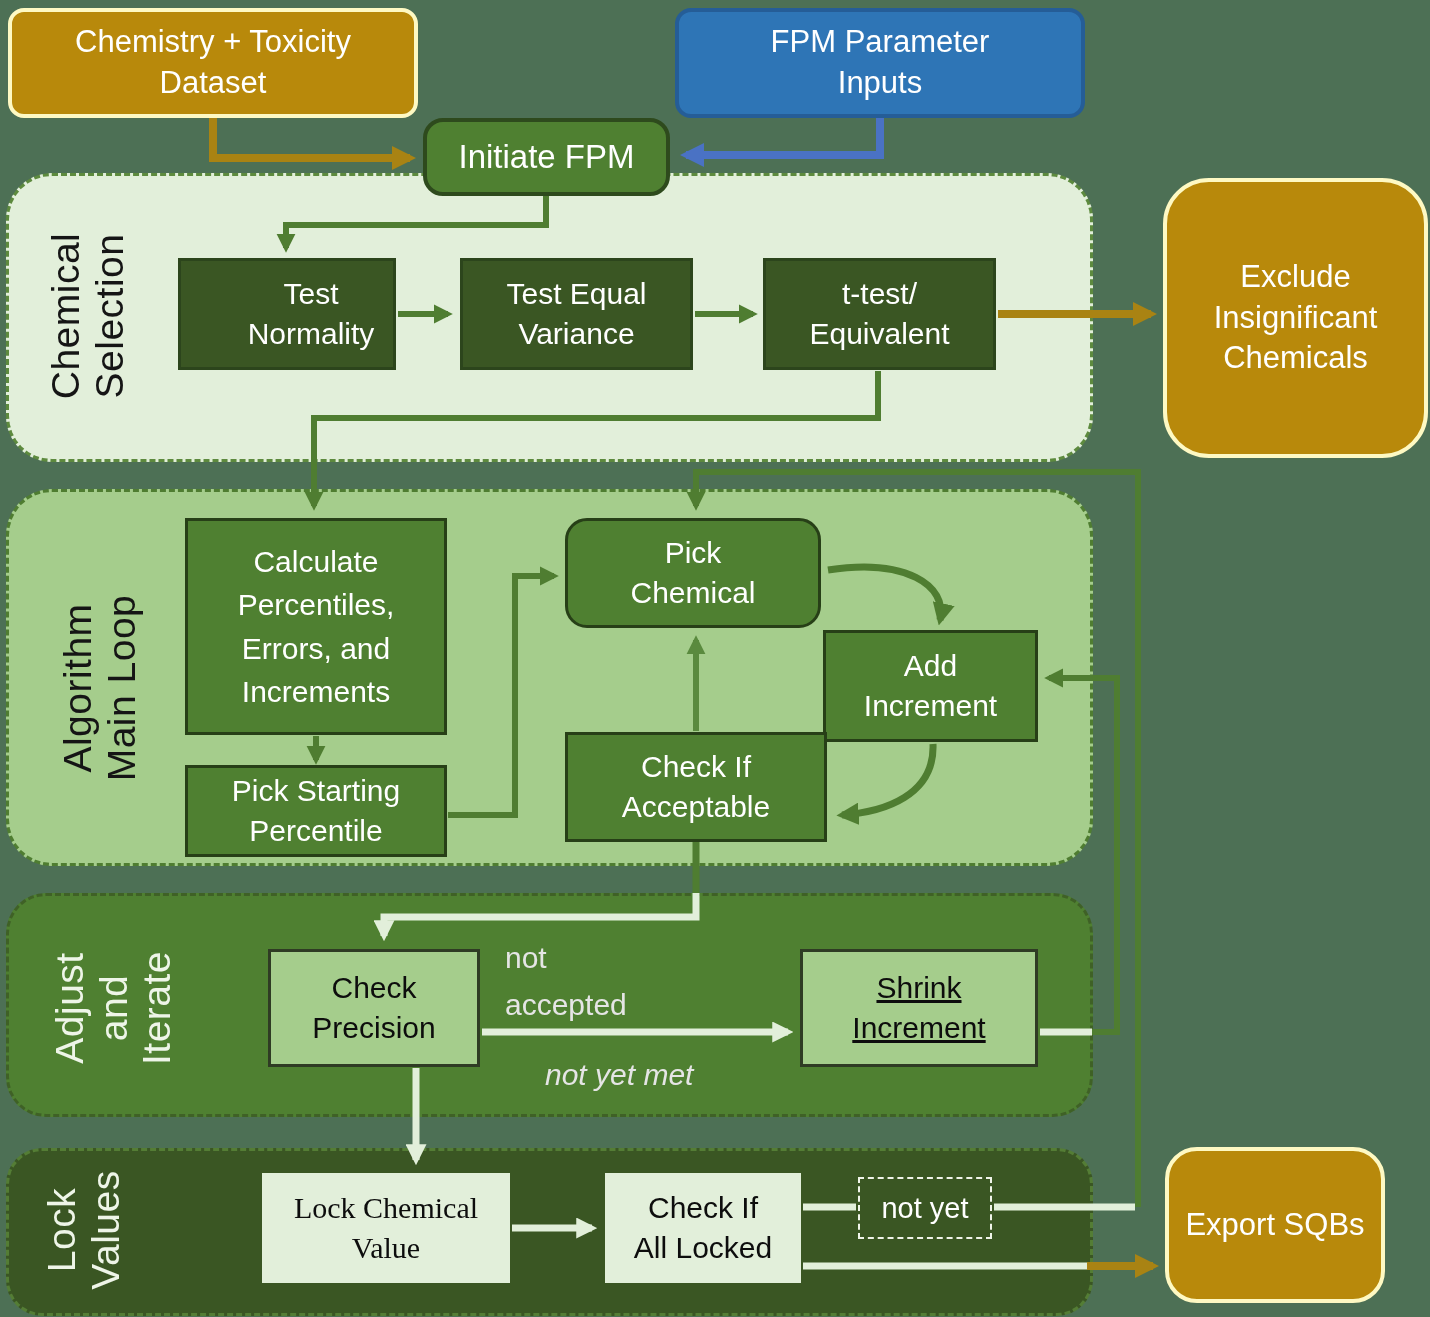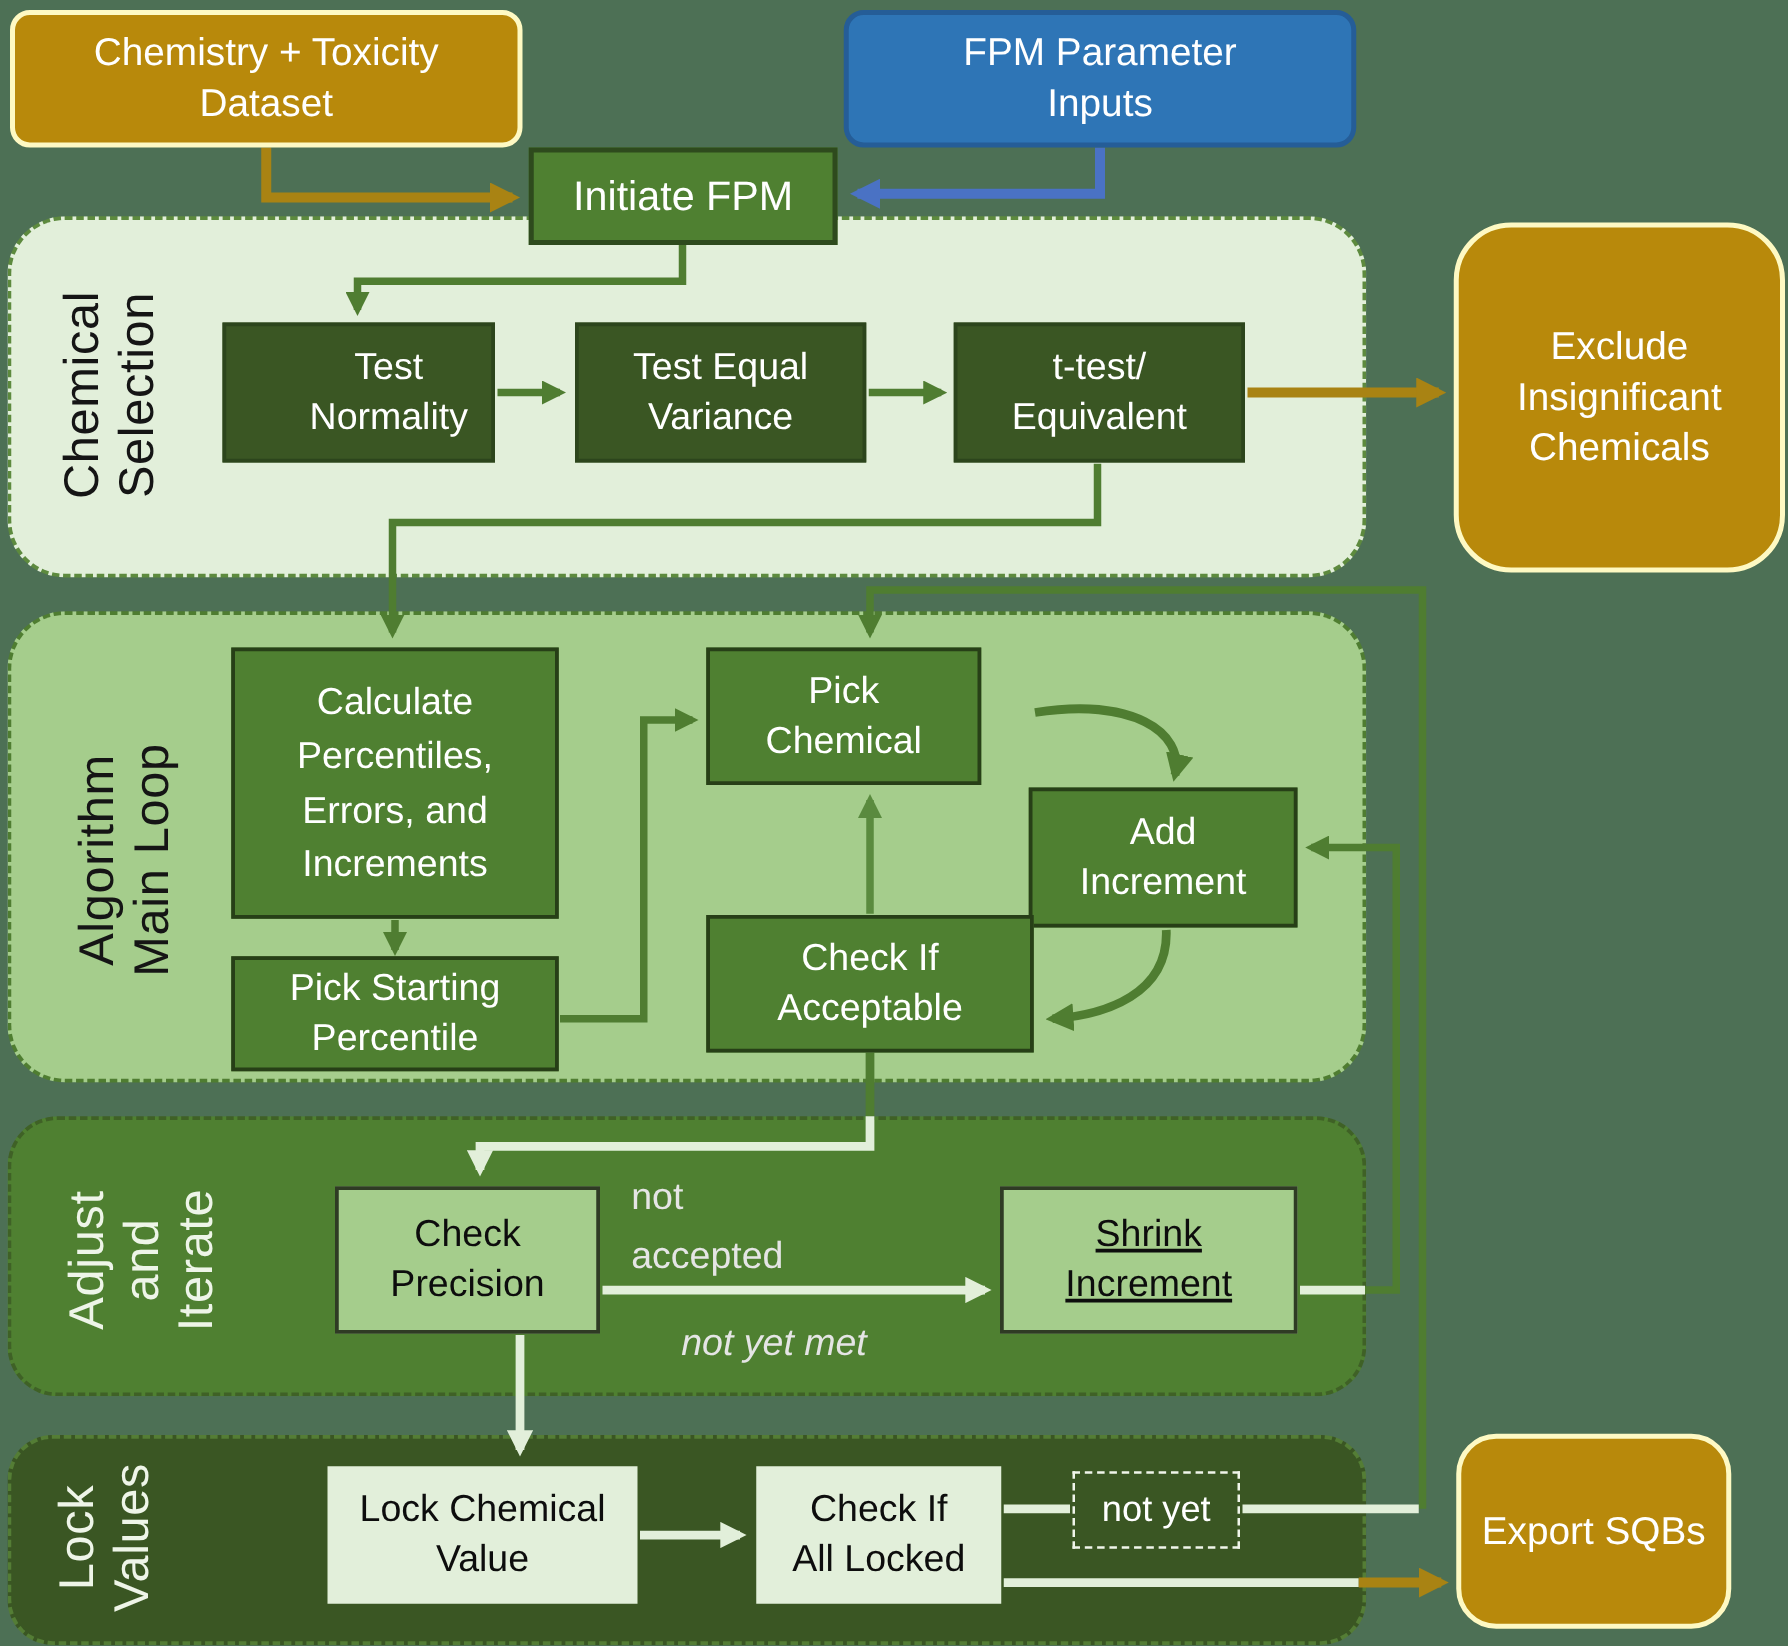--- a/index.html
+++ b/index.html
@@ -18,21 +18,21 @@
   }
   .vlabel.dark{color:#151515;}
   .vlabel.light{color:#eef5e8;}
   .node{
     position:absolute;z-index:10;display:flex;align-items:center;justify-content:center;
     text-align:center;white-space:pre-line;line-height:1.32;font-size:30px;box-sizing:border-box;
   }
   .node.gold{background:#b8890b;border:4px solid #fef9c3;color:#fff;border-radius:16px;}
   .node.gold.big{border-radius:46px;}
   .node.blue{background:#2e75b6;border:4px solid #255d97;color:#fff;border-radius:16px;}
-  .node.green-btn{background:#4f8031;border:4px solid #2e4a1d;color:#fff;border-radius:0;font-size:33px;}
+  .node.green-btn{background:#4f8031;border:4px solid #2e4a1d;color:#fff;border-radius:20px;font-size:33px;}
   .node.darkbox{background:#3a5623;border:3px solid #2c451c;color:#fff;}
   .node.midbox{background:#4f8031;border:3px solid #273f17;color:#fff;}
   .node.lightbox{background:#a5cd8c;border:3px solid #2f3b24;color:#0d0d0d;}
   .node.creambox{background:#e2efda;color:#0d0d0d;}
   .node.ghost{background:transparent;border:2px dashed #f0f5ea;color:#fff;font-size:29px;}
   .elabel{position:absolute;z-index:11;color:#e5e5e5;font-size:30px;white-space:pre-line;line-height:1.55;}
   svg.wires{position:absolute;left:0;top:0;z-index:5;}
 </style>
 </head>
 <body>
@@ -120,36 +120,36 @@
   <div class="node gold big" style="left:1163px;top:178px;width:265px;height:280px;font-size:31px;">Exclude
 Insignificant
 Chemicals</div>
 
   <div class="node midbox" style="left:185px;top:518px;width:262px;height:217px;line-height:1.45;">Calculate
 Percentiles,
 Errors, and
 Increments</div>
   <div class="node midbox" style="left:185px;top:765px;width:262px;height:92px;">Pick Starting
 Percentile</div>
-  <div class="node midbox" style="left:565px;top:518px;width:220px;height:110px;">Pick
+  <div class="node midbox" style="left:565px;top:518px;width:256px;height:110px;border-radius:22px;">Pick
 Chemical</div>
   <div class="node midbox" style="left:823px;top:630px;width:215px;height:112px;">Add
 Increment</div>
   <div class="node midbox" style="left:565px;top:732px;width:262px;height:110px;">Check If
 Acceptable</div>
 
   <div class="node lightbox" style="left:268px;top:949px;width:212px;height:118px;">Check
 Precision</div>
   <div class="node lightbox" style="left:800px;top:949px;width:238px;height:118px;text-decoration:underline;">Shrink
 Increment</div>
 
   <div class="elabel" style="left:505px;top:935px;">not
 accepted</div>
   <div class="elabel" style="left:545px;top:1052px;font-style:italic;">not yet met</div>
 
-  <div class="node creambox" style="left:262px;top:1173px;width:248px;height:110px;">Lock Chemical
+  <div class="node creambox" style="left:262px;top:1173px;width:248px;height:110px;font-family:Liberation Serif, serif;">Lock Chemical
 Value</div>
   <div class="node creambox" style="left:605px;top:1173px;width:196px;height:110px;">Check If
 All Locked</div>
   <div class="node ghost" style="left:858px;top:1177px;width:134px;height:62px;">not yet</div>
   <div class="node gold" style="left:1165px;top:1147px;width:220px;height:156px;border-radius:32px;font-size:31px;">Export SQBs</div>
 
 </div>
 
 </body></html>

